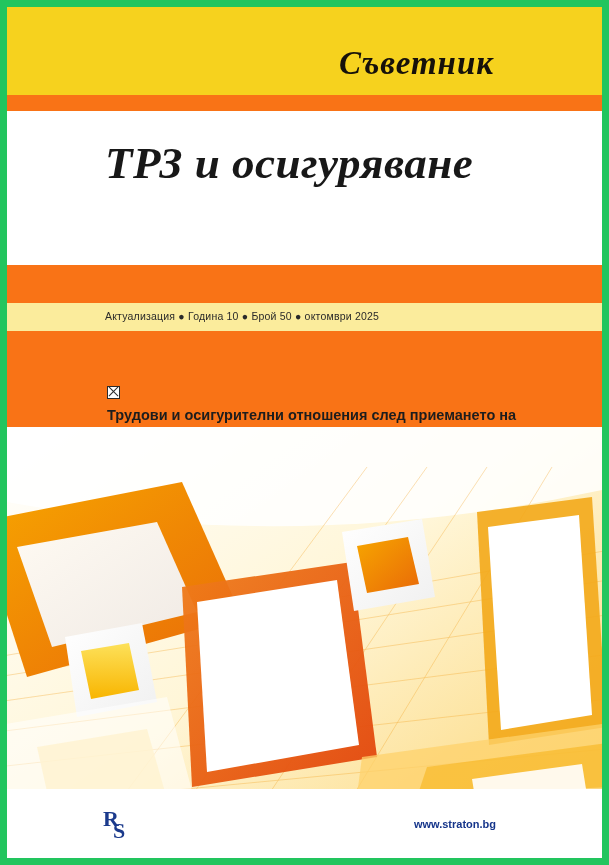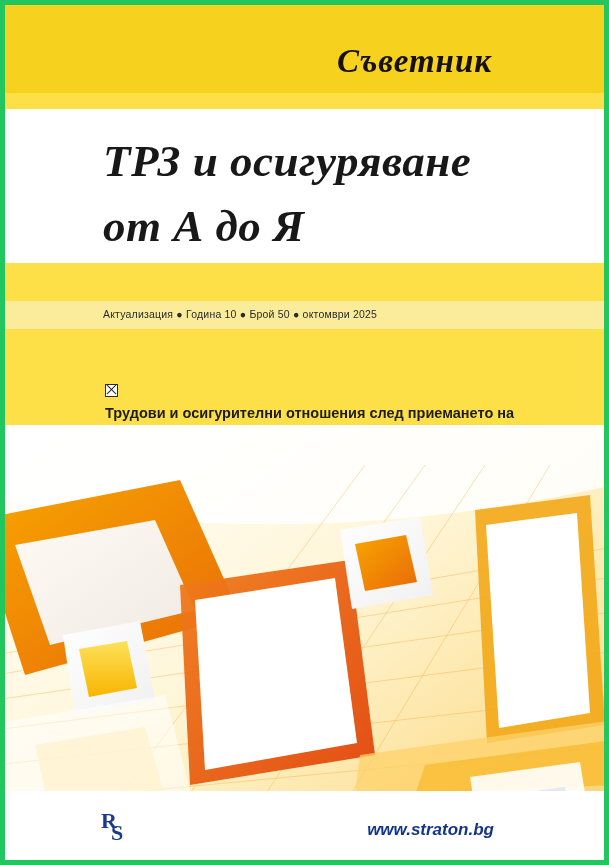--- a/index.html
+++ b/index.html
@@ -8,22 +8,22 @@
     background: #ffffff;
   }
   body {
     font-family: "Liberation Sans", sans-serif;
   }
   .page {
     position: relative;
     width: 609px;
     height: 865px;
     overflow: hidden;
-    background: #fde047;
-    border: 5px solid #22c55e;
+    background: #f97316;
+    border: 7px solid #22c55e;
     box-sizing: border-box;
   }
 
   
   .top-banner {
     position: absolute;
     left: 0;
     top: 0;
     width: 609px;
     height: 88px;
@@ -201,39 +201,37 @@
     font-size: 9.5px;
     line-height: 1.35;
     color: #12306e;
     font-weight: bold;
     white-space: nowrap;
   }
   .site {
     position: absolute;
     right: 120px;
     top: 28px;
-    font-size: 17px;
+    font-size: 11px;
     font-weight: bold;
     color: #14348a;
     white-space: nowrap;
-    font-style: italic;
   }
 </style>
 </head>
 <body>
 
 <div class="page">
 
   <div class="top-banner">
     <div class="brand">Съветник</div>
   </div>
 
   <div class="title-area">
     <div class="main-title line1">ТРЗ и осигуряване</div>
-    <div class="main-title line2">от А до Я</div>
   </div>
 
   <div class="issue-strip">
     <div class="issue-text">Актуализация ● Година 10 ● Брой 50 ● октомври 2025</div>
   </div>
 
   <div class="contents">
     <div class="content-item item-1">
       <span class="check-box"></span>
       <span class="content-text">Трудови и осигурителни отношения след приемането на еврото в България</span>

